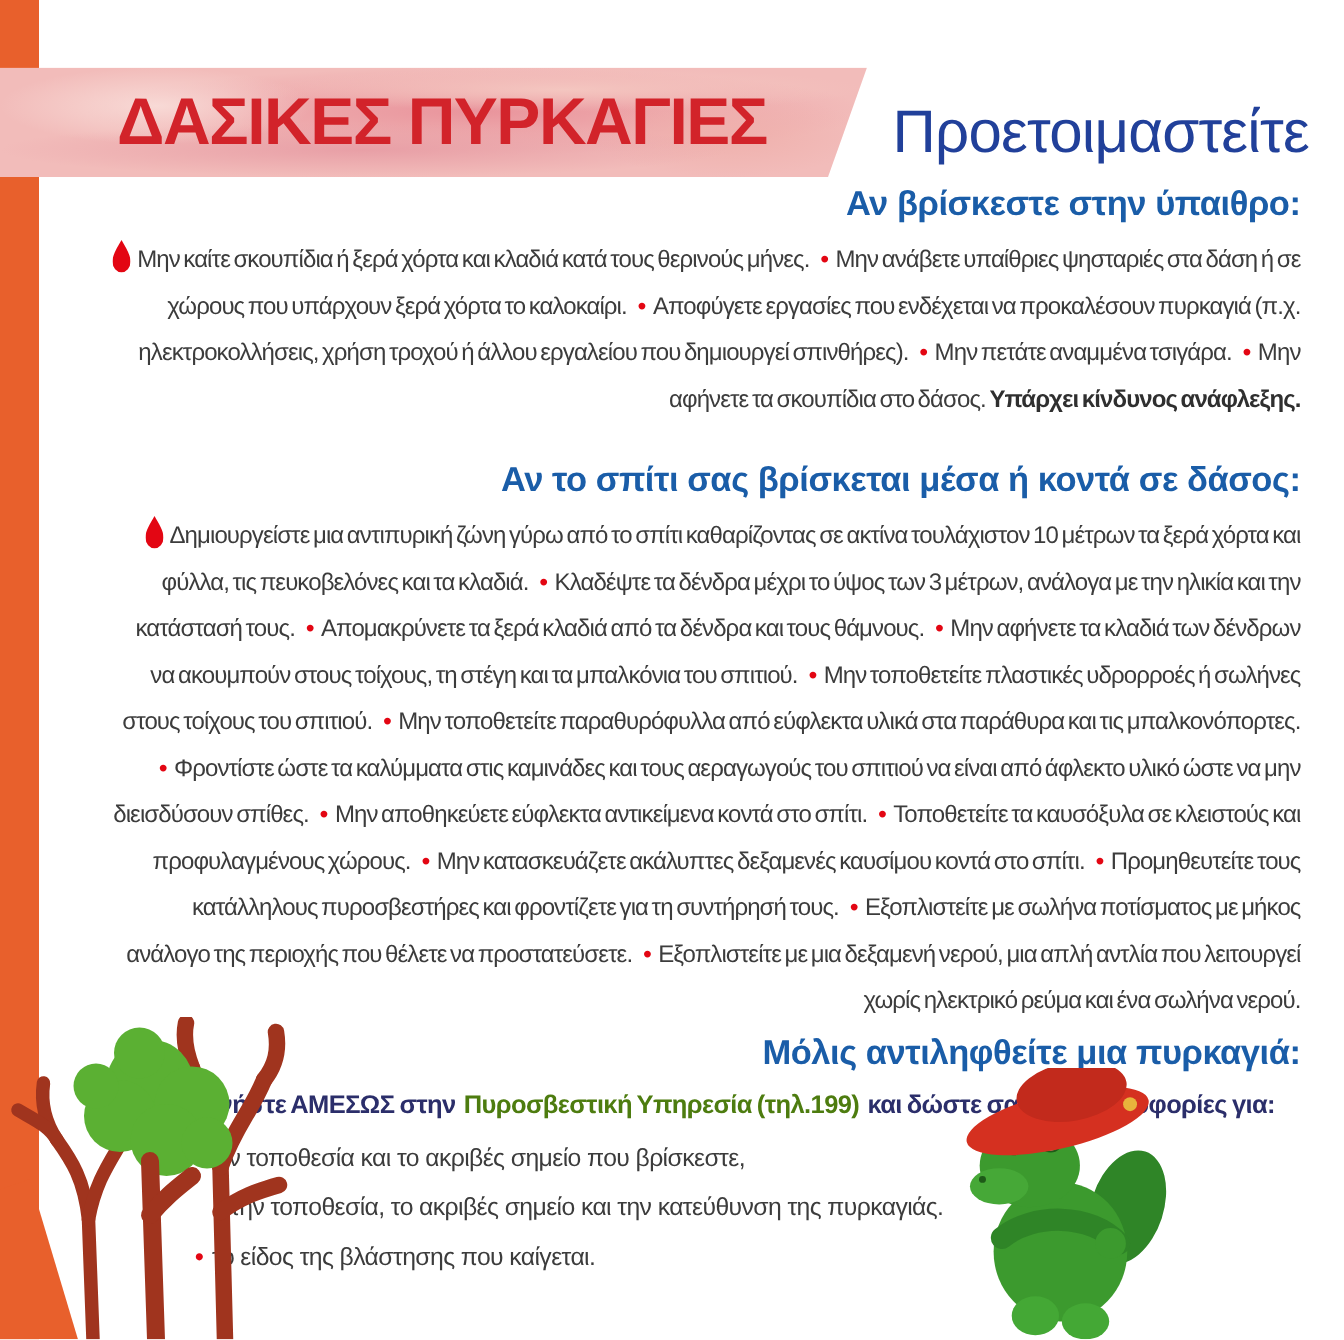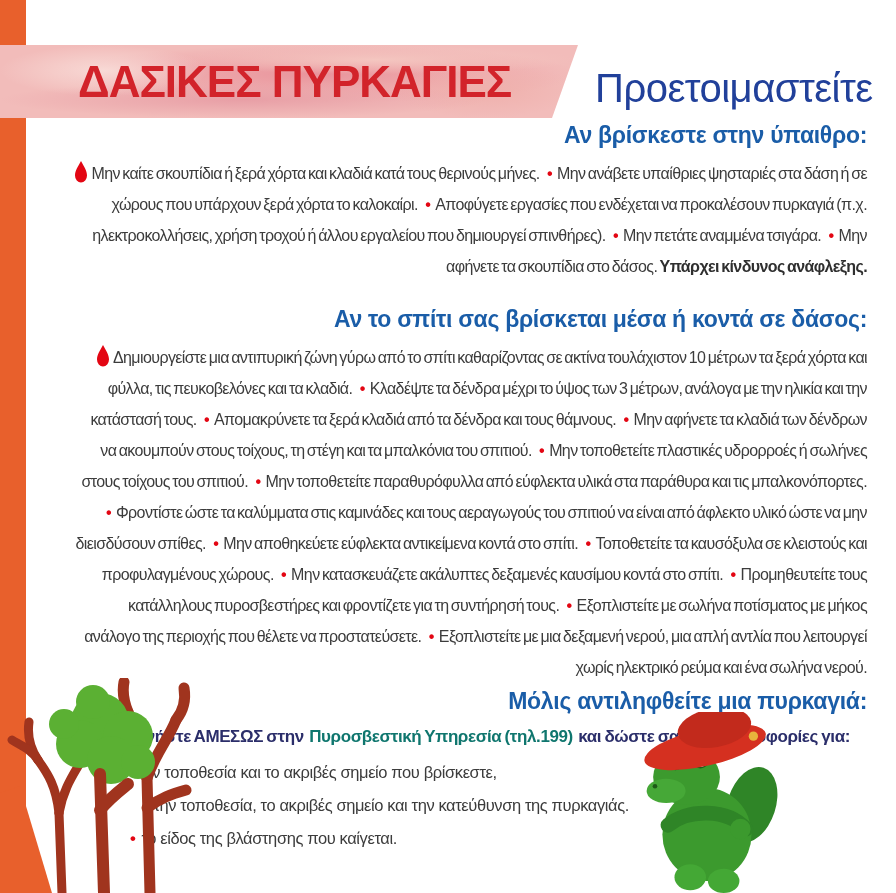--- a/index.html
+++ b/index.html
@@ -28,21 +28,21 @@
   .para{margin:0 0 5px 0;font-size:16px;line-height:31px;color:#3C3C3C;
         letter-spacing:-0.6px;word-spacing:-1.5px;text-align:right;}
   .para .dot,.dot{color:#E30613;font-weight:bold;margin:0 5px;}
   .strong{font-weight:bold;color:#2F2F2F;}
   .flame{display:inline-block;width:12px;height:22px;margin:0 4px 0 -10px;vertical-align:-4px;}
   
   .call-line{margin:3px 0 9px 0;font-size:17px;font-weight:bold;color:#2B2E6A;
              letter-spacing:-0.4px;word-spacing:-1px;line-height:26px;}
   .call-line .dot{margin:0 7px 0 0;}
   .call-line .gap{margin-right:0.32em;}
-  .red-text{color:#0f766e;}
+  .red-text{color:#4d7c0f;}
   
   .info-bullet{font-size:16.5px;line-height:26px;color:#3C3C3C;letter-spacing:-0.4px;margin-bottom:7px;}
   .info-bullet .dot{margin:0 6px 0 0;}
   .ib-1{margin-left:54px;}
   .ib-2{margin-left:70px;}
   .ib-3{margin-left:58px;}
   
   .trees{position:absolute;left:0;bottom:0;width:212px;height:215px;z-index:3;}
   .mascot{position:absolute;left:610px;top:712px;width:180px;height:181px;z-index:4;}
 </style>

